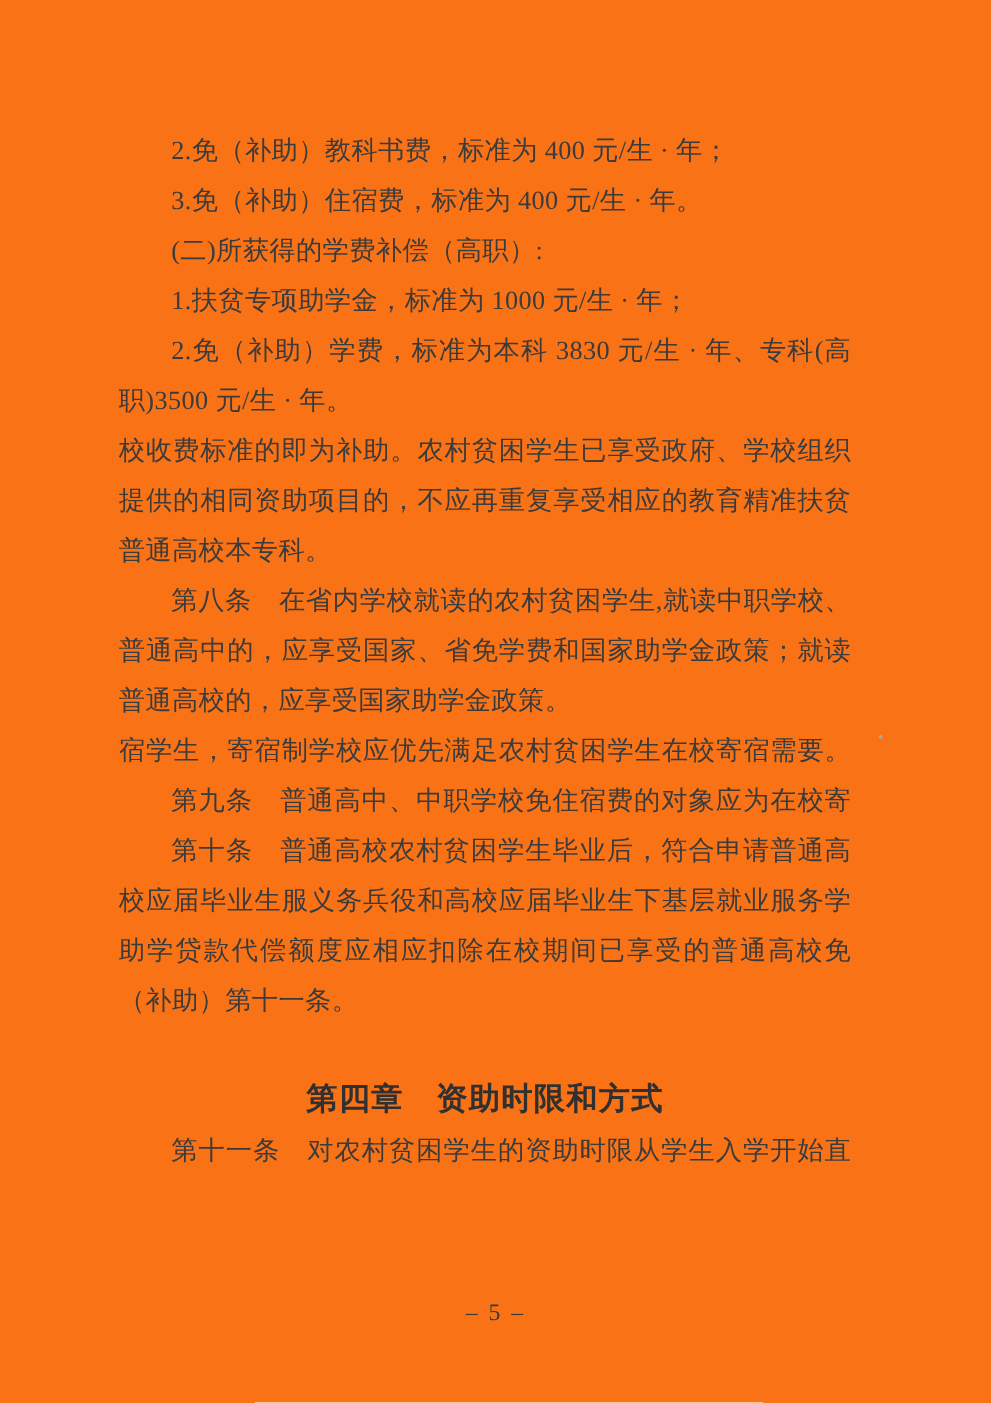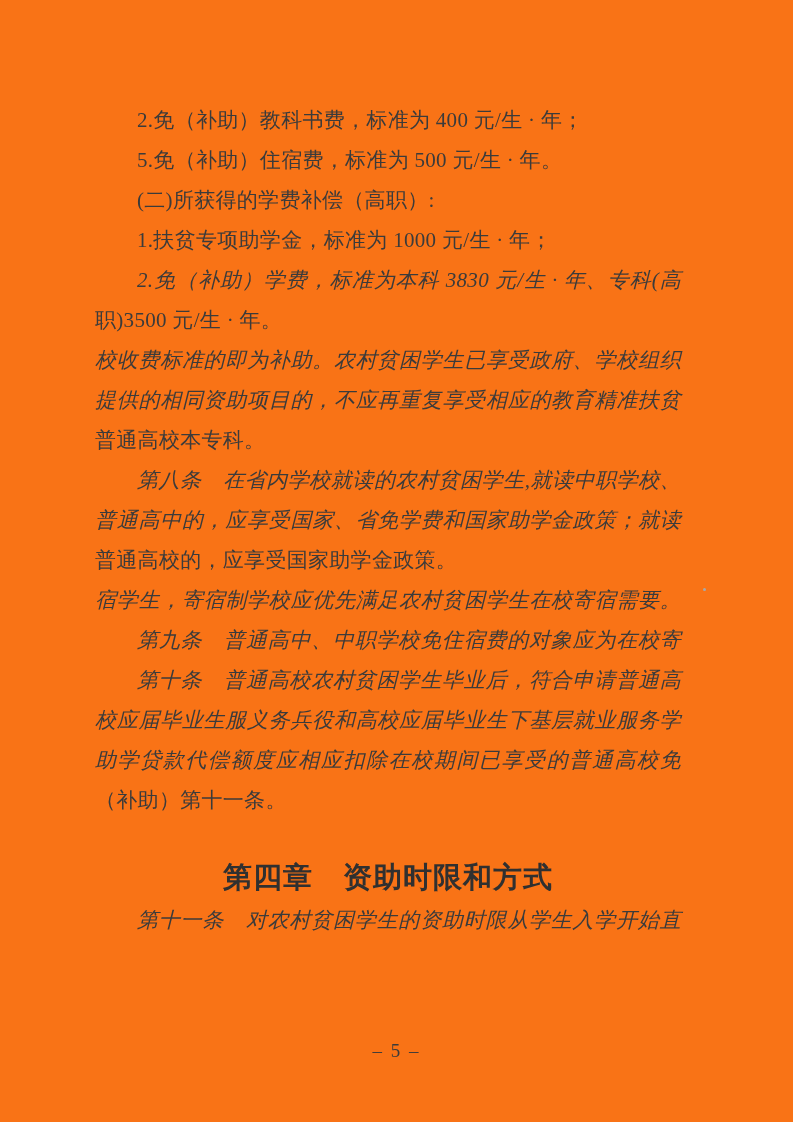--- a/index.html
+++ b/index.html
@@ -26,29 +26,28 @@
     line-height: 40px;
     font-size: 21px;
     color: #3b3b3b;
     text-align: left;
     letter-spacing: 0.3px;
   }
   .indent { text-indent: 42px; }
   .justify {
     text-align: justify;
     text-align-last: justify;
-    font-style: italic;
   }
   .blank { height: 40px; }
   .heading {
     text-align: center;
     text-align-last: center;
-    font-family: Liberation Mono, monospace;
+    font-family: Liberation Serif, serif;
     font-weight: bold;
-    font-size: 29px;
+    font-size: 25px;
     color: #303030;
     letter-spacing: 1px;
   }
   .page-number {
     position: absolute;
     left: 0;
     top: 1031px;
     width: 100%;
     height: 40px;
     line-height: 40px;
@@ -66,21 +65,21 @@
     border-radius: 50%;
     background: #a9a9a9;
   }
 </style>
 </head>
 <body>
 
 <div class="page">
   <div class="text-block">
       <div class="line indent">2.免（补助）教科书费，标准为 400 元/生 · 年；</div>
-      <div class="line indent">5.免（补助）住宿费，标准为 500 元/生 · 年。</div>
+      <div class="line indent">3.免（补助）住宿费，标准为 400 元/生 · 年。</div>
       <div class="line indent">(二)所获得的学费补偿（高职）:</div>
       <div class="line indent">1.扶贫专项助学金，标准为 1000 元/生 · 年；</div>
       <div class="line indent justify">2.免（补助）学费，标准为本科 3830 元/生 · 年、专科(高</div>
       <div class="line flush">职)3500 元/生 · 年。</div>
       <div class="line justify">校收费标准的即为补助。农村贫困学生已享受政府、学校组织</div>
       <div class="line justify">提供的相同资助项目的，不应再重复享受相应的教育精准扶贫</div>
       <div class="line flush">普通高校本专科。</div>
       <div class="line indent justify">第八条　在省内学校就读的农村贫困学生,就读中职学校、</div>
       <div class="line justify">普通高中的，应享受国家、省免学费和国家助学金政策；就读</div>
       <div class="line flush">普通高校的，应享受国家助学金政策。</div>

